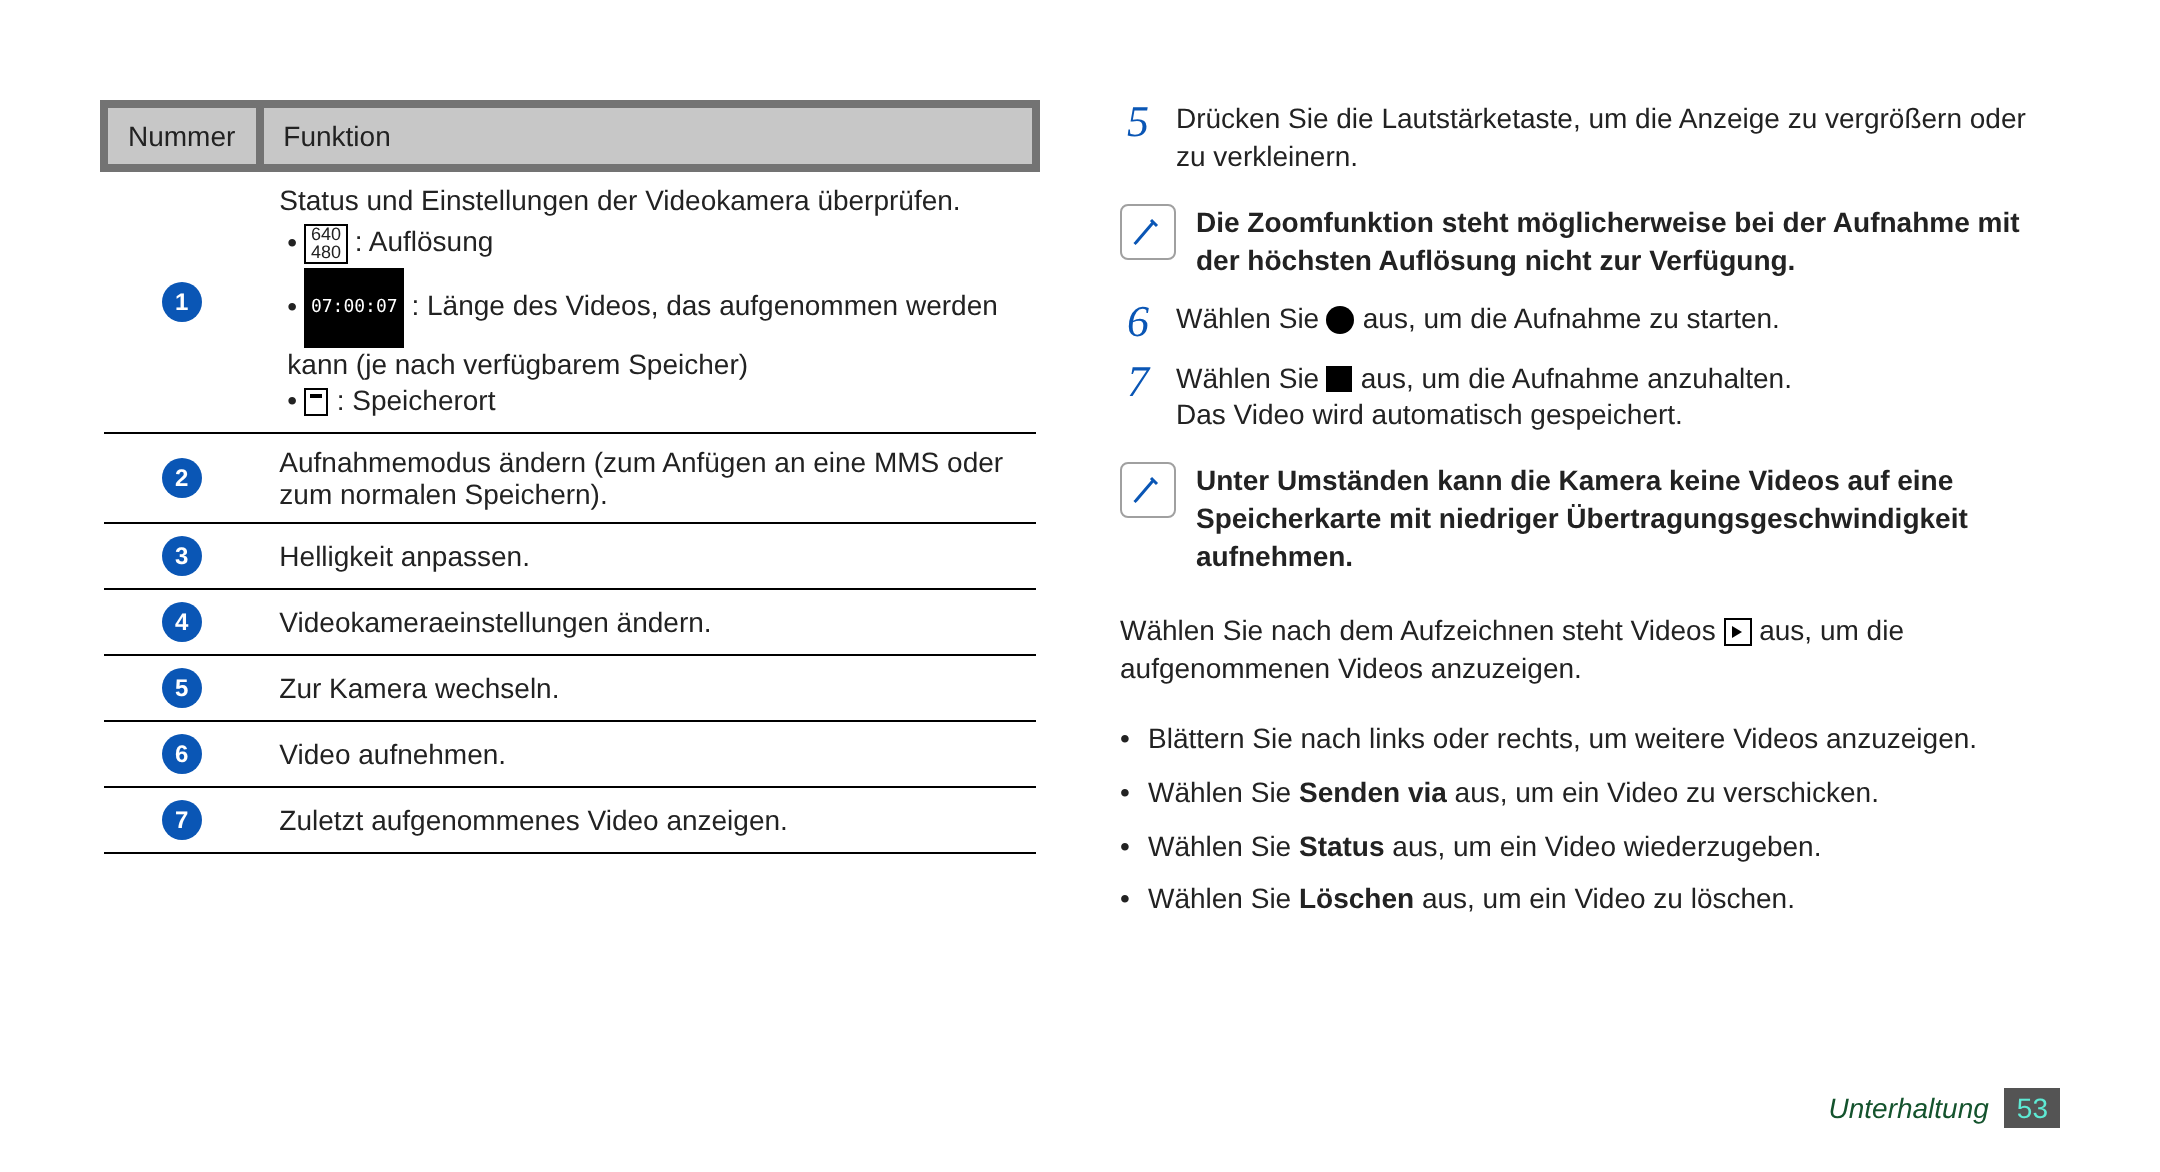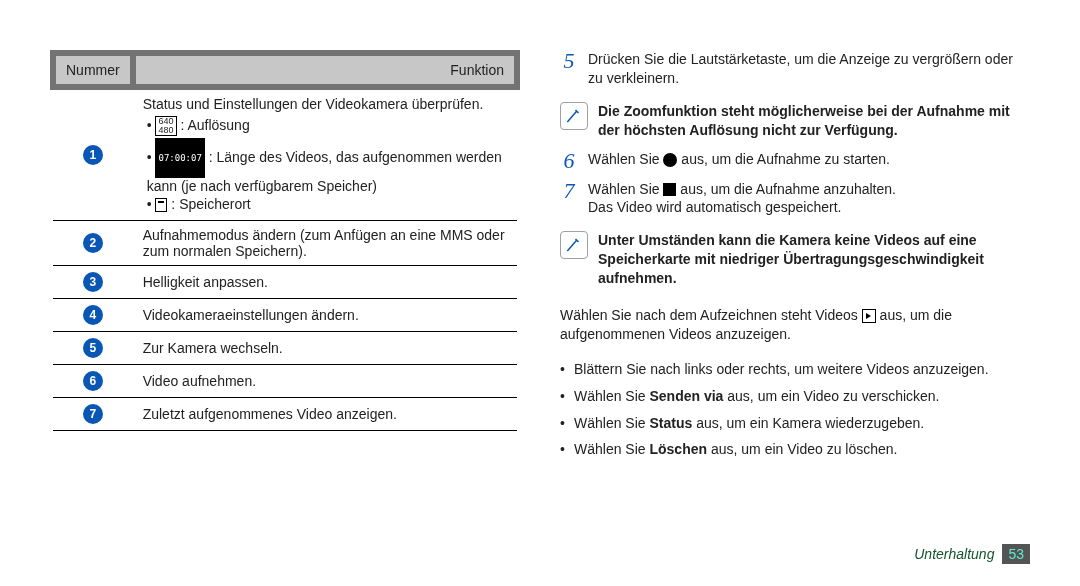--- a/index.html
+++ b/index.html
@@ -23,22 +23,22 @@
     display: flex;
     flex-direction: column;
   }
   
   table.func-table {
     border-collapse: collapse;
     width: 100%;
   }
   table.func-table th {
     background: #c7c7c7;
-    border: 6px solid #737373;
-    text-align: right;
+    border: 4px solid #737373;
+    text-align: left;
     font-weight: normal;
     padding: 6px 10px;
     font-size: 14px;
   }
   table.func-table td {
     border-bottom: 1px solid #000;
     padding: 6px 10px;
     vertical-align: middle;
     font-size: 14px;
   }
@@ -304,21 +304,21 @@
     <div class="para">
       <span>Wählen Sie nach dem Aufzeichnen steht Videos </span><span class="play-icon"></span><span> aus, um die aufgenommenen Videos anzuzeigen.</span>
     </div>
 
     <ul class="right-bullets">
       <li>Blättern Sie nach links oder rechts, um weitere Videos anzuzeigen.</li>
       <li>
         <span>Wählen Sie </span><strong>Senden via</strong><span> aus, um ein Video zu verschicken.</span>
       </li>
       <li>
-        <span>Wählen Sie </span><strong>Status</strong><span> aus, um ein Kamera wiederzugeben.</span>
+        <span>Wählen Sie </span><strong>Status</strong><span> aus, um ein Video wiederzugeben.</span>
       </li>
       <li>
         <span>Wählen Sie </span><strong>Löschen</strong><span> aus, um ein Video zu löschen.</span>
       </li>
     </ul>
   </div>
 </div>
 
 <div class="footer">
   <span class="footer-label">Unterhaltung</span>

